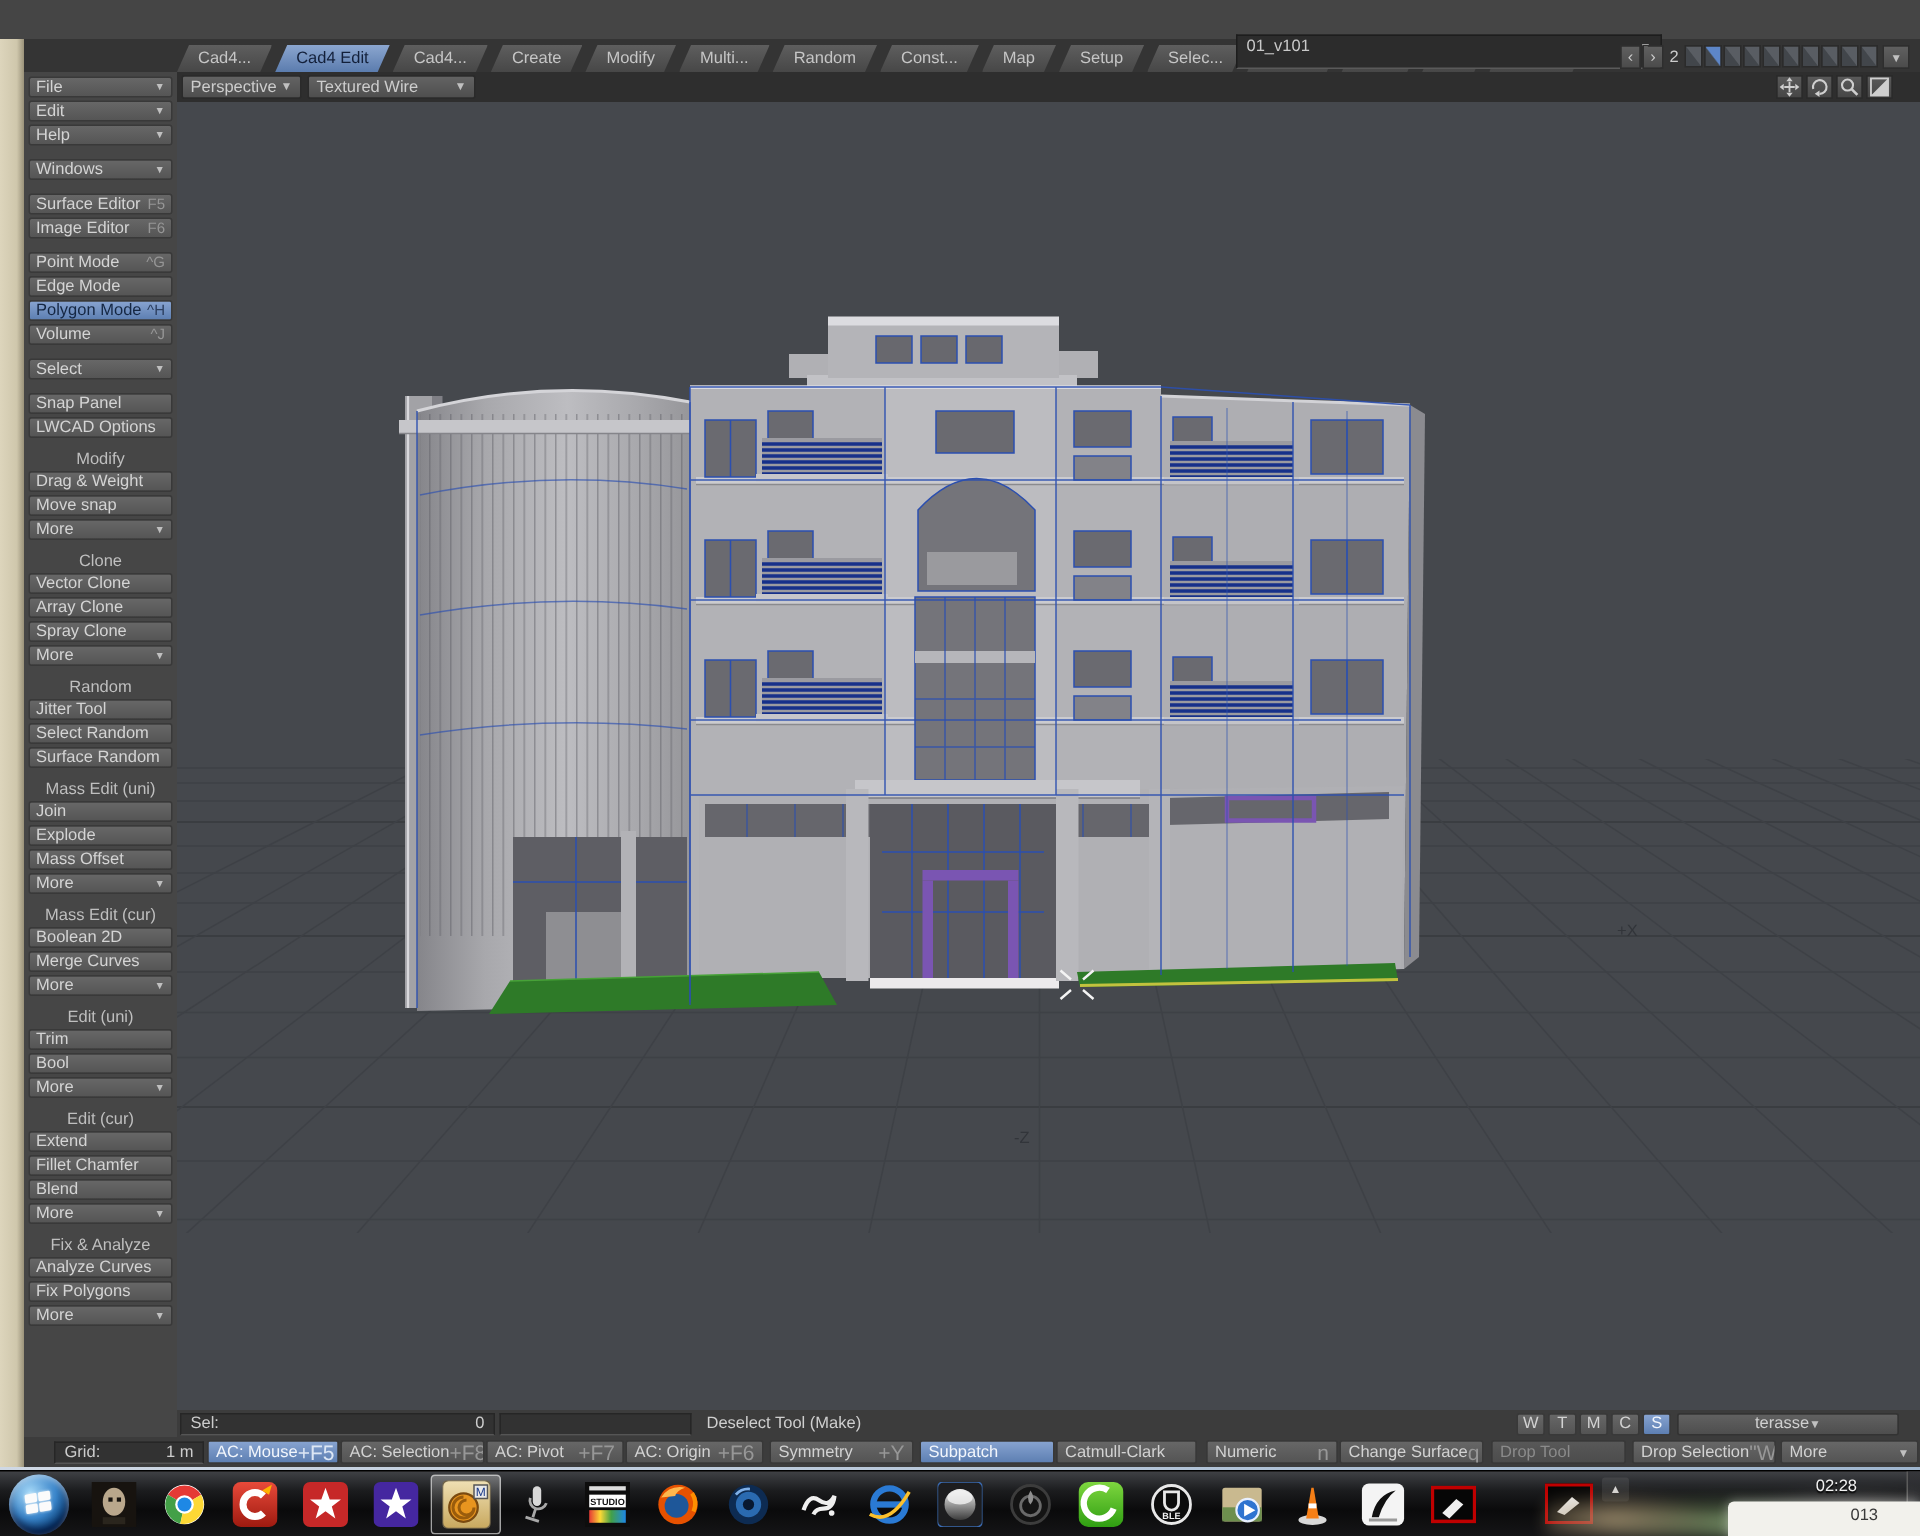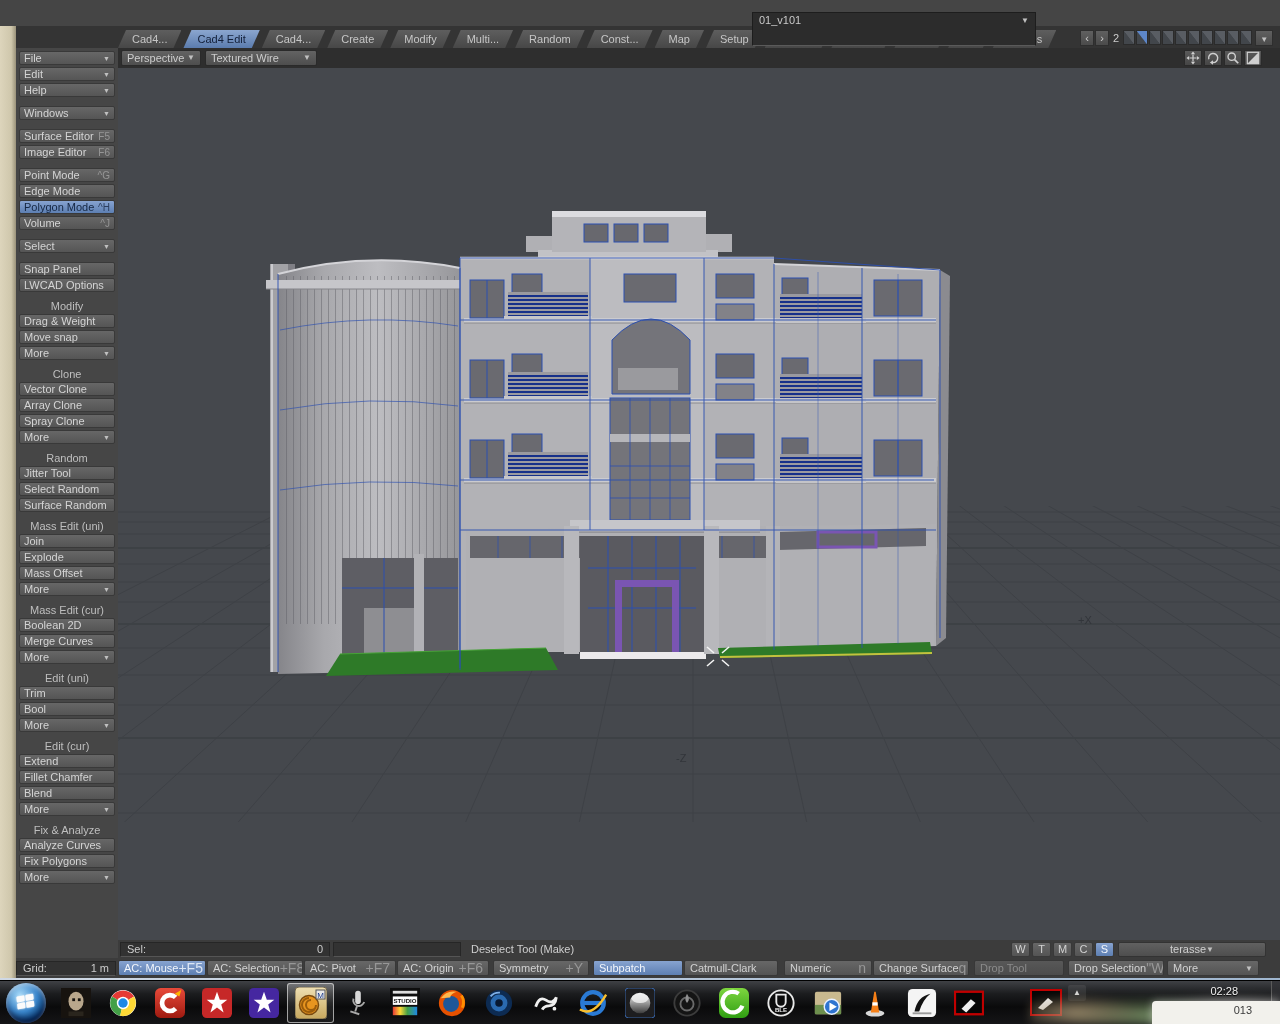--- a/index.html
+++ b/index.html
@@ -34,21 +34,21 @@
   .left-border { position:absolute; left:0; top:26px; width:16px; height:952px;
     background:linear-gradient(90deg,#ddd5bc,#cfc7ac 70%,#9a927a); }
 
   
   .tabbar { position:absolute; left:16px; top:26px; width:1264px; height:22px; background:#343434; }
   .tabs { position:absolute; left:102px; bottom:0; display:flex; height:18px; }
   .tab { height:18px; line-height:18px; padding:0 14px; margin-right:2px; font-size:11px; color:#c6c6c6;
     background:linear-gradient(#5e5e5e,#474747); clip-path:polygon(8px 0, 100% 0, calc(100% - 8px) 100%, 0 100%);
     white-space:nowrap; }
   .tab.active { background:linear-gradient(#8ba6cf,#5b7cae); color:#13203a; }
-  .obj-dd { position:absolute; left:736px; bottom:2px; width:284px; height:34px; background:#2c2c2c;
+  .obj-dd { position:absolute; left:808px; bottom:2px; width:284px; height:23px; background:#2c2c2c;
     border:1px solid #1d1d1d; border-bottom-color:#5a5a5a; color:#c9c9c9; font-size:11px; line-height:15px;
     padding:0 6px; display:flex; justify-content:space-between; }
   .layer-nav { position:absolute; left:1064px; bottom:2px; display:flex; align-items:center; height:17px; }
   .lnav-btn { width:14px; height:16px; background:linear-gradient(#606060,#4b4b4b); border:1px solid #2e2e2e;
     color:#ccc; font-size:11px; line-height:14px; text-align:center; margin-right:1px; }
   .lnum { color:#ccc; font-size:11px; margin:0 4px 0 3px; }
   .layer-box { width:12px; height:15px; margin-right:1px; border:1px solid #2b2b2b;
     background:linear-gradient(to top right, #42464b 48%, #595d63 52%); }
   .layer-box.active { background:linear-gradient(to top right, #42464b 46%, #5d86c8 52%); }
   .dd-arrow { color:#c0c0c0; font-size:8px; }
@@ -82,21 +82,21 @@
   .field { height:15px; background:#323232; border:1px solid #262626; border-bottom-color:#555;
     color:#cccccc; display:flex; justify-content:space-between; align-items:center; padding:0 6px; }
   .tool-hint { color:#cfcfcf; margin-left:10px; }
   .vmap { width:19px; height:15px; margin-left:2px; background:linear-gradient(#676767,#545454);
     border:1px solid #393939; border-radius:2px; color:#d2d2d2; font-size:11px; line-height:13px; text-align:center; }
   .vmap.active { background:linear-gradient(#87a3d0,#5d7fb2); color:#f2f6fc; }
   .surface-dd { width:148px; height:15px; margin-left:4px; margin-right:14px; background:linear-gradient(#616161,#4e4e4e);
     border:1px solid #333; border-radius:2px; color:#d0d0d0; font-size:11px; line-height:13px;
     display:flex; justify-content:center; align-items:center; padding:0 5px; }
   .statusrow2 { position:absolute; left:16px; top:958px; width:1264px; height:20px; background:#3c3c3c;
-    display:flex; align-items:center; font-size:11px; }
+    display:flex; align-items:center; font-size:11px;justify-content:flex-end; }
   .abtn { height:16px; background:linear-gradient(#676767,#545454); border:1px solid #383838; border-radius:2px;
     color:#d2d2d2; display:flex; justify-content:space-between; align-items:center; padding:0 5px;
     margin-right:1px; white-space:nowrap; overflow:hidden; }
   .abtn .key { color:#979797; font-size:14px; }
   .abtn.active { background:linear-gradient(#87a3d0,#5d7fb2); color:#f2f6fc; }
   .abtn.active .key { color:#dce6f4; }
   .abtn.disabled { color:#8b8b8b; background:linear-gradient(#585858,#4c4c4c); }
   .win-bottom-edge { position:absolute; left:0; top:978px; width:1280px; height:2px; background:linear-gradient(90deg,#cfd8e4,#9fb6cf); }
 
   

